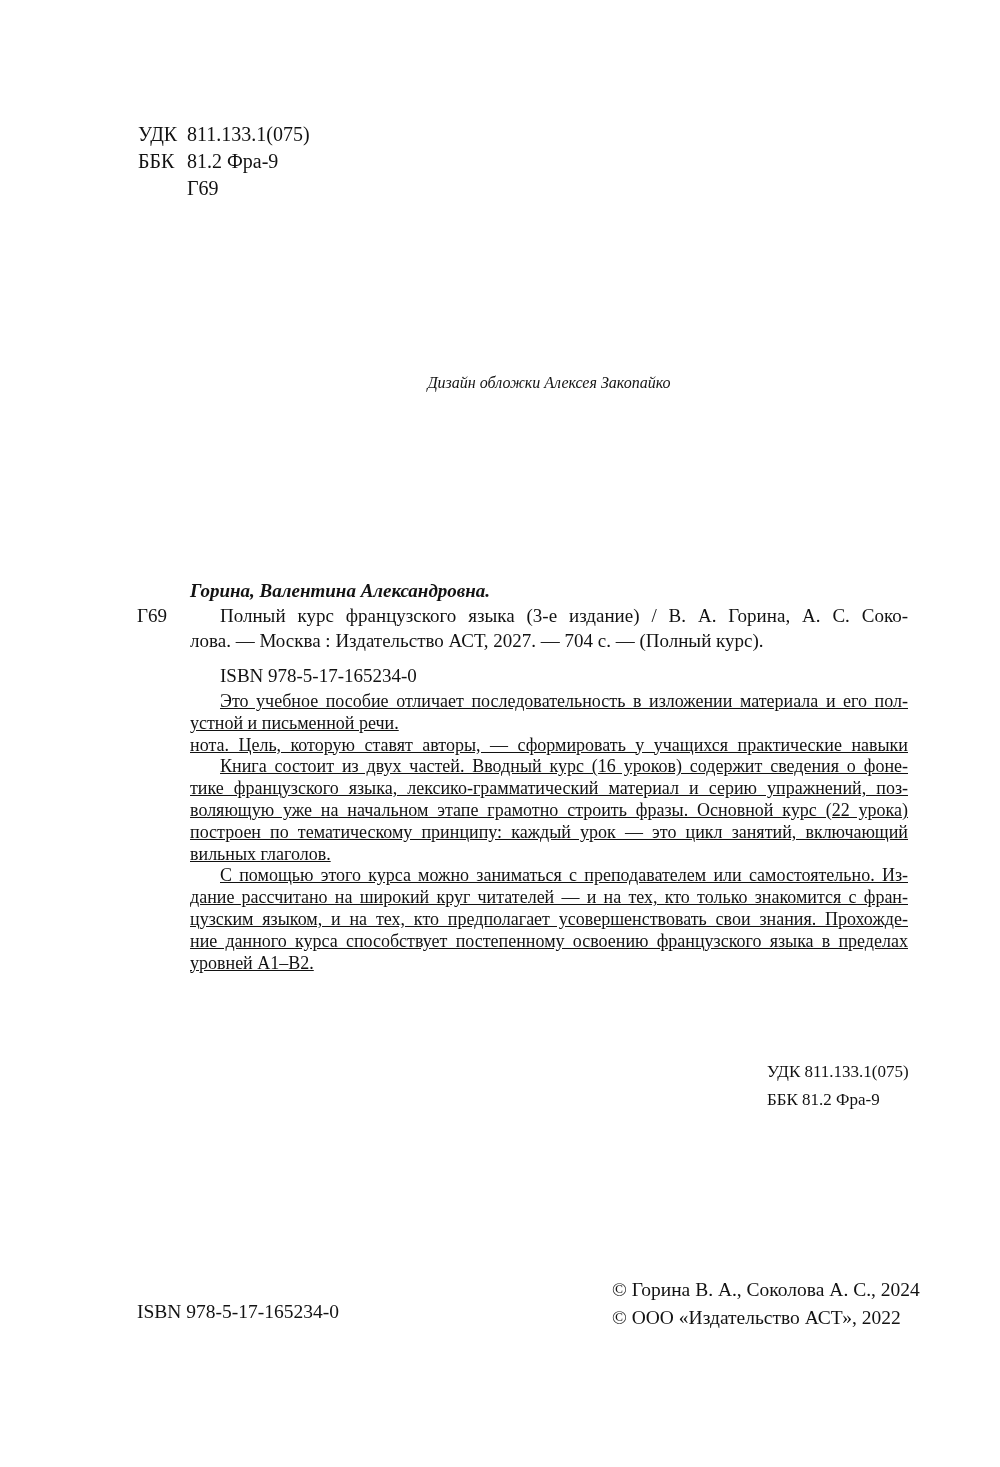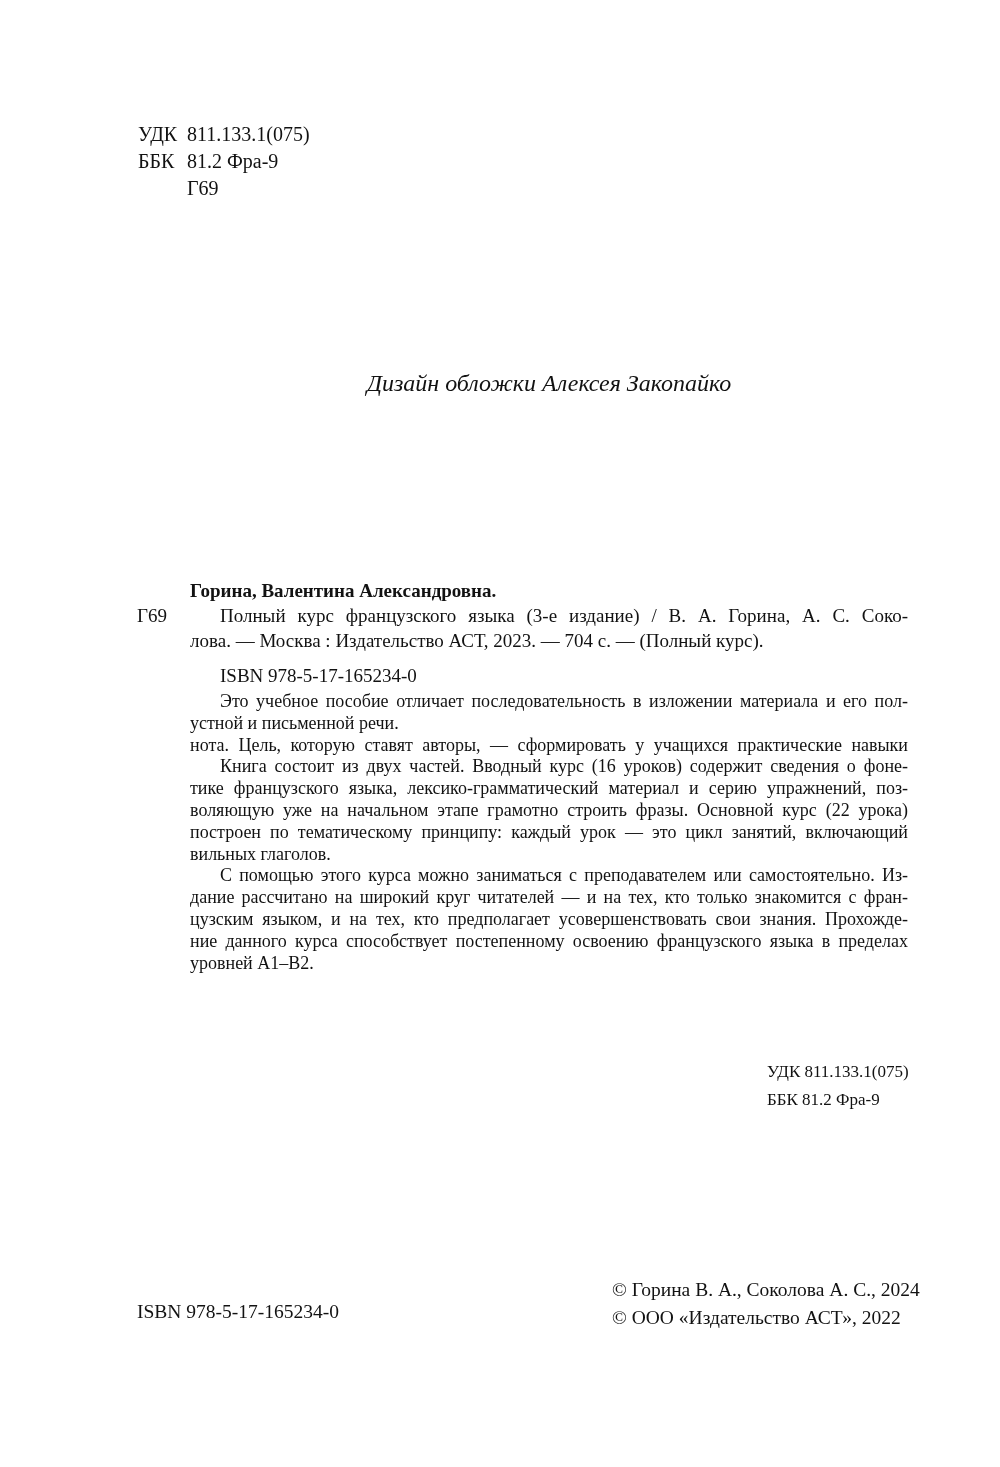--- a/index.html
+++ b/index.html
@@ -29,34 +29,34 @@
   .classification-top .label { display: inline-block; width: 49px; }
 
   
   .cover-credit {
     position: absolute;
     left: 190px;
     top: 371px;
     width: 718px;
     text-align: center;
     font-style: italic;
-    font-size: 24px;
+    font-size: 16px;
     line-height: 24px;
   }
 
   
   .catalog {
     position: absolute;
     left: 190px;
     top: 578px;
     width: 718px;
     font-size: 19px;
     line-height: 25px;
   }
-  .catalog .author-heading { font-weight: bold; }
+  .catalog .author-heading { font-weight: bold; font-style: italic; }
   .catalog .author-sign {
     position: absolute;
     left: -53px;
     top: 25px;
   }
   .catalog .entry-line-1 {
     text-indent: 30px;
     text-align: justify;
     text-align-last: justify;
   }
@@ -68,20 +68,21 @@
     position: absolute;
     left: 190px;
     top: 691px;
     width: 718px;
     font-size: 18px;
     line-height: 21.8px;
   }
   .ann-line {
     text-align: justify;
     text-align-last: justify;
+    text-decoration: underline;
   }
   .ann-line.indent { text-indent: 30px; }
   .ann-line.last { text-align-last: left; }
 
   
   .classification-footer {
     position: absolute;
     left: 767px;
     top: 1058px;
     font-size: 17px;
@@ -125,21 +126,21 @@
       <span class="value">Г69</span>
     </div>
   </div>
 
   <div class="cover-credit">Дизайн обложки Алексея Закопайко</div>
 
   <div class="catalog">
     <div class="author-heading">Горина, Валентина Александровна.</div>
     <span class="author-sign">Г69</span>
     <div class="entry-line-1">Полный курс французского языка (3-е издание) / В. А. Горина, А. С. Соко-</div>
-    <div class="entry-line-2">лова. — Москва : Издательство АСТ, 2023. — 704 с. — (Полный курс).</div>
+    <div class="entry-line-2">лова. — Москва : Издательство АСТ, 2027. — 704 с. — (Полный курс).</div>
     <div class="isbn-line">ISBN 978-5-17-165234-0</div>
   </div>
 
   <div class="annotation">
     <div>
       <div class="ann-line indent">Это учебное пособие отличает последовательность в изложении материала и его пол-</div>
       <div class="ann-line last">устной и письменной речи.</div>
       <div class="ann-line">нота. Цель, которую ставят авторы, — сформировать у учащихся практические навыки</div>
     </div>
     <div>

